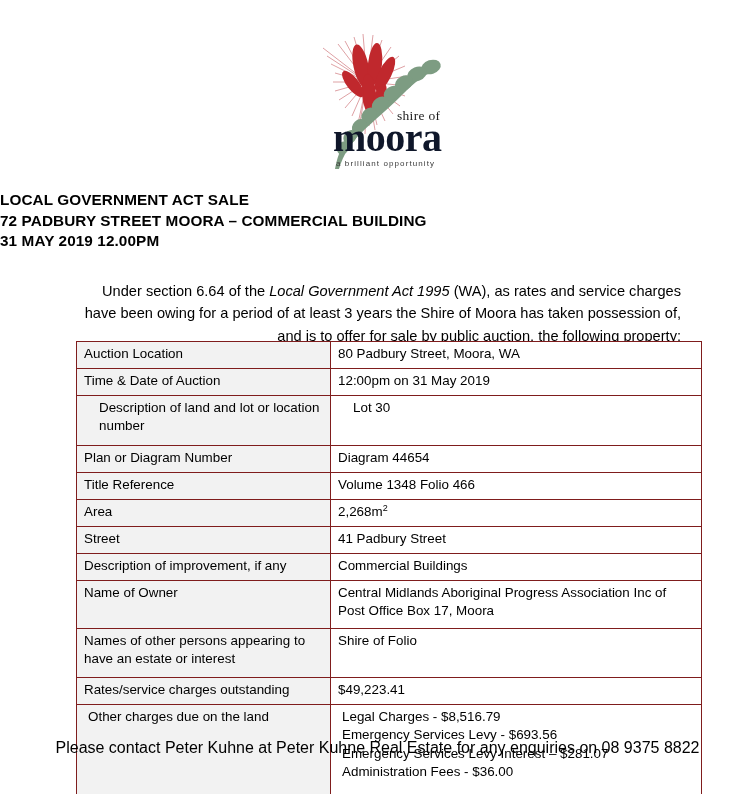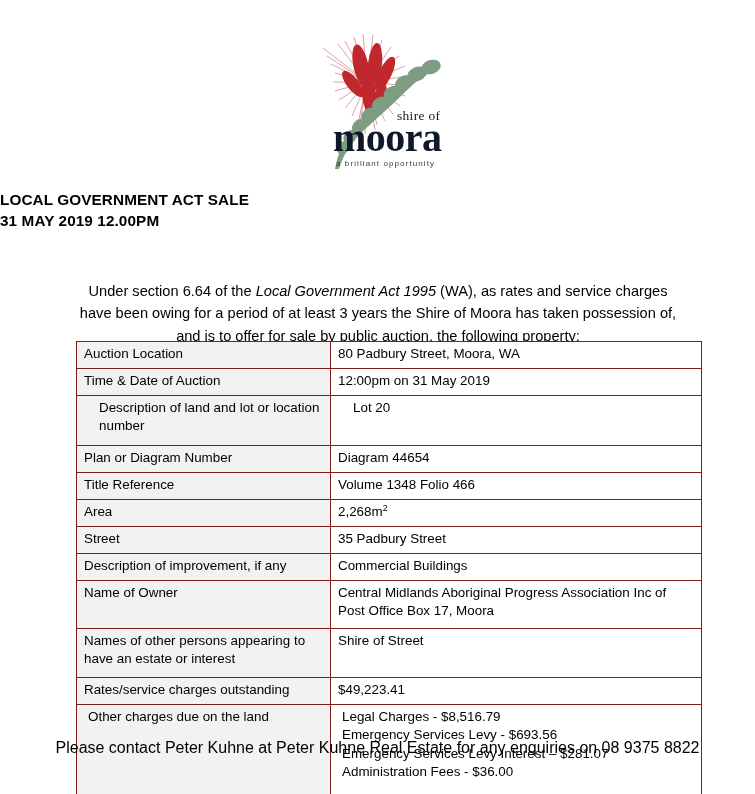--- a/index.html
+++ b/index.html
@@ -91,21 +91,21 @@
   .title-block div { white-space: nowrap; }
 
   
   .intro {
     position: absolute;
     left: 75px;
     top: 265px;
     width: 606px;
     font-size: 14.6px;
     line-height: 22.6px;
-    text-align: center;
+    text-align: right;
   }
   .intro i { font-style: italic; }
 
   
   .tbl-wrap {
     position: absolute;
     left: 76px;
     top: 341px;
     width: 597px;
   }
@@ -216,67 +216,68 @@
         </g>
       </svg>
       <div class="logo-shireof">shire of</div>
       <div class="logo-moora">moora</div>
       <div class="logo-tagline">a brilliant opportunity</div>
     </div>
   </div>
 
   <div class="title-block">
     <div>LOCAL GOVERNMENT ACT SALE</div>
+    <div>72 PADBURY STREET MOORA – COMMERCIAL BUILDING</div>
     <div>31 MAY 2019 12.00PM</div>
   </div>
 
   <p class="intro"><span>Under section 6.64 of the </span><i>Local Government Act 1995</i><span> (WA), as rates and service charges have been owing for a period of at least 3 years the Shire of Moora has taken possession of, and is to offer for sale by public auction, the following property:</span></p>
 
   <div class="tbl-wrap">
     <table class="info">
       <tbody>
         <tr class="h1">
           <td class="lab">Auction Location</td>
           <td class="val">80 Padbury Street, Moora, WA</td>
         </tr>
         <tr class="h1">
           <td class="lab">Time &amp; Date of Auction</td>
           <td class="val">12:00pm on 31 May 2019</td>
         </tr>
         <tr class="h2">
           <td class="lab">Description of land and lot or location number</td>
-          <td class="val">Lot 20</td>
+          <td class="val">Lot 30</td>
         </tr>
         <tr class="h1">
           <td class="lab">Plan or Diagram Number</td>
           <td class="val">Diagram 44654</td>
         </tr>
         <tr class="h1">
           <td class="lab">Title Reference</td>
           <td class="val">Volume 1348 Folio 466</td>
         </tr>
         <tr class="h1">
           <td class="lab">Area</td>
           <td class="val"><span>2,268m</span><sup>2</sup></td>
         </tr>
         <tr class="h1">
           <td class="lab">Street</td>
-          <td class="val">35 Padbury Street</td>
+          <td class="val">41 Padbury Street</td>
         </tr>
         <tr class="h1">
           <td class="lab">Description of improvement, if any</td>
           <td class="val">Commercial Buildings</td>
         </tr>
         <tr class="owner">
           <td class="lab">Name of Owner</td>
           <td class="val">Central Midlands Aboriginal Progress Association Inc of Post Office Box 17, Moora</td>
         </tr>
         <tr class="others">
           <td class="lab">Names of other persons appearing to have an estate or interest</td>
-          <td class="val">Shire of Street</td>
+          <td class="val">Shire of Folio</td>
         </tr>
         <tr class="h1">
           <td class="lab">Rates/service charges outstanding</td>
           <td class="val">$49,223.41</td>
         </tr>
         <tr class="charges">
           <td class="lab">Other charges due on the land</td>
           <td class="val">
             <span class="line">Legal Charges - $8,516.79</span>
             <span class="line">Emergency Services Levy - $693.56</span>

